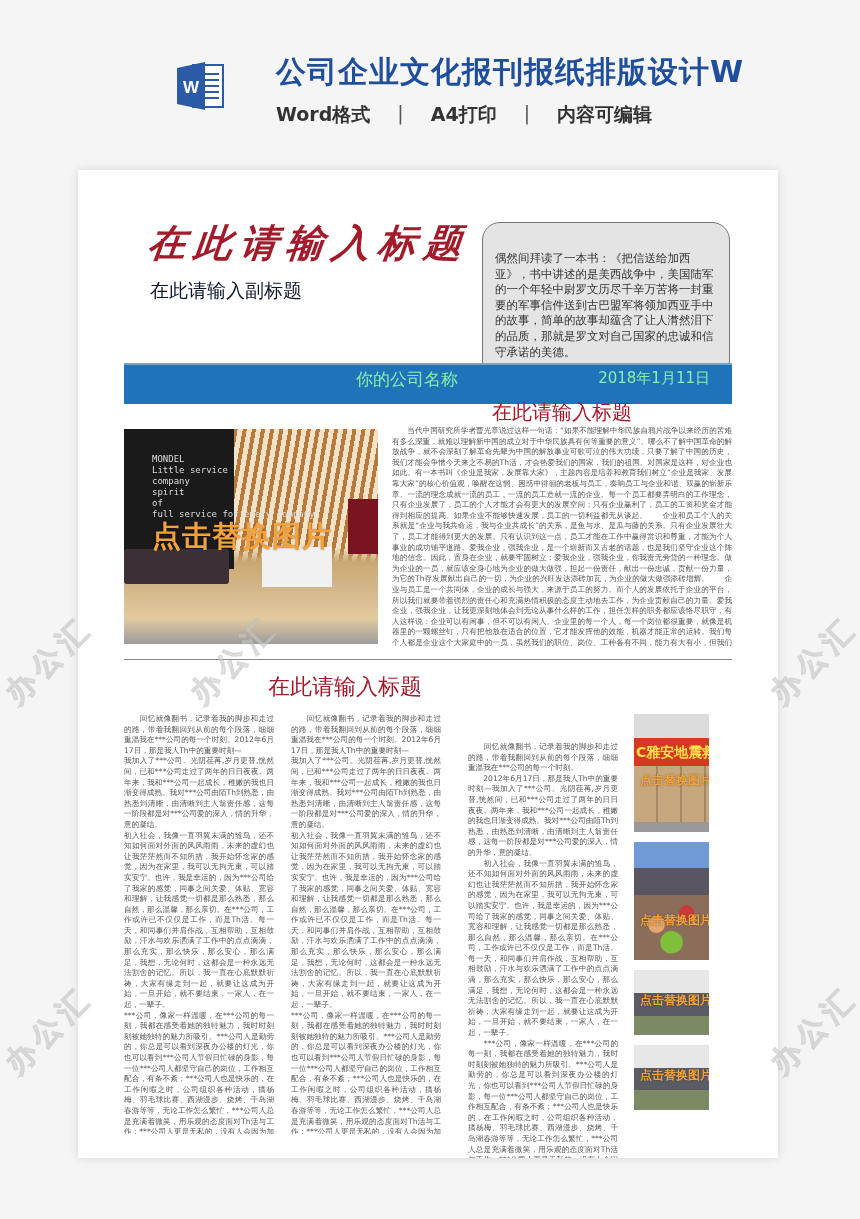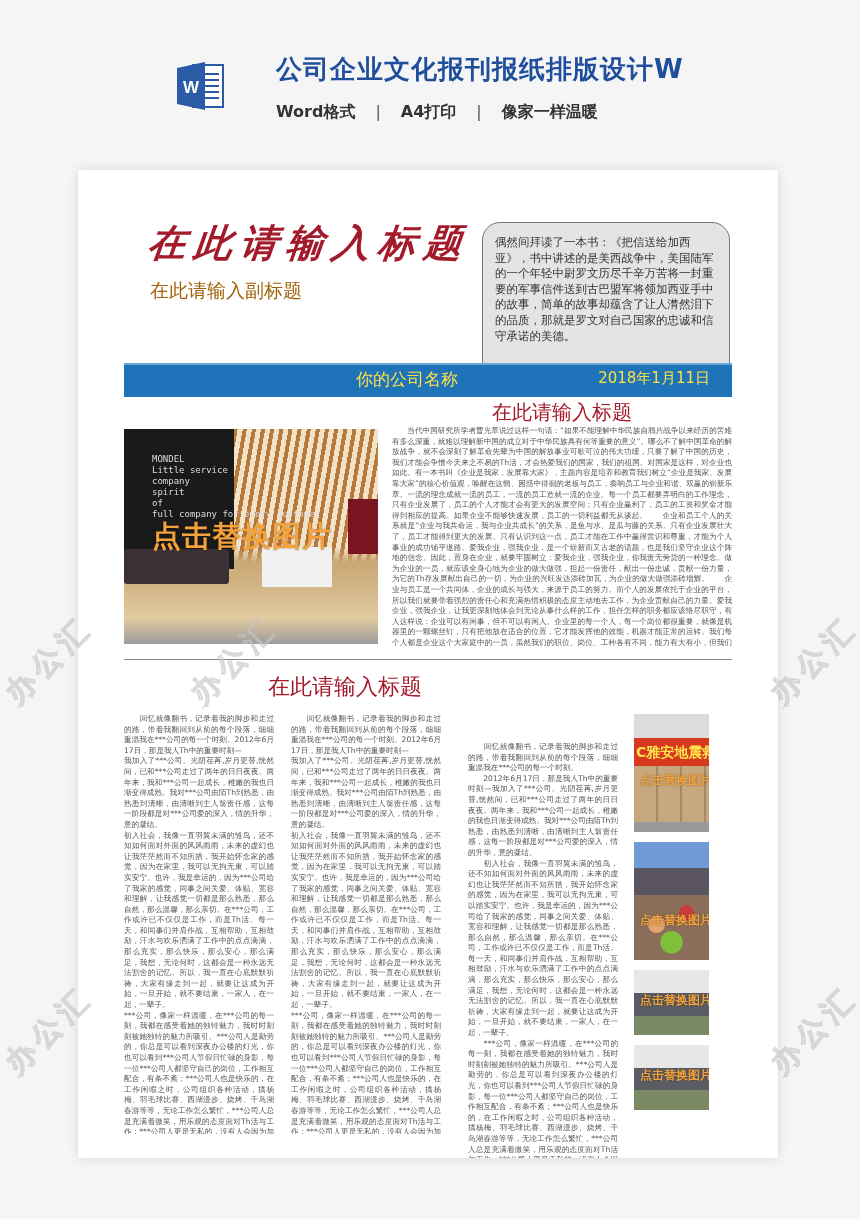--- a/index.html
+++ b/index.html
@@ -2,33 +2,33 @@
 <html><head>
 <meta charset="utf-8">
 <style>
   * { margin:0; padding:0; box-sizing:border-box; }
   html, body { width:860px; height:1219px; }
   body { background:#f5f5f6; font-family:"DejaVu Sans","Liberation Sans",sans-serif; position:relative; overflow:hidden; }
 
   
   .hdr { position:absolute; left:0; top:0; width:860px; height:160px; }
   .word-icon { position:absolute; left:175px; top:60px; width:52px; height:52px; }
-  .hdr-title { position:absolute; left:276px; top:52px; font-size:26px; font-weight:bold; color:#1f4e9c; letter-spacing:1px; white-space:nowrap; }
-  .hdr-sub { position:absolute; left:276px; top:102px; font-size:16px; font-weight:bold; color:#333; white-space:nowrap; display:flex; gap:0; }
+  .hdr-title { position:absolute; left:276px; top:52px; font-size:30px; font-weight:bold; color:#1f4e9c; letter-spacing:1px; white-space:nowrap; }
+  .hdr-sub { position:absolute; left:276px; top:102px; font-size:19px; font-weight:bold; color:#333; white-space:nowrap; display:flex; gap:7px; }
   .hdr-sub span.sep { color:#555; font-weight:normal; margin:0 20px; }
 
   
   .page { position:absolute; left:78px; top:170px; width:700px; height:988px; background:#fff; box-shadow:0 0 10px rgba(0,0,0,0.12); overflow:hidden; }
 
   .masthead { position:absolute; left:70px; top:48px; font-family:"DejaVu Serif","Liberation Serif",serif; font-size:38px; font-style:italic; color:#a31a2a; letter-spacing:8px; white-space:nowrap; font-weight:bold; transform:skewX(-6deg); }
-  .subtitle { position:absolute; left:72px; top:108px; font-size:19px; color:#a16207; white-space:nowrap; }
+  .subtitle { position:absolute; left:72px; top:108px; font-size:19px; color:#0f172a; white-space:nowrap; }
 
-  .quote-box { position:absolute; left:404px; top:52px; width:248px; height:158px; background:#e4e4e5; border:1.5px solid #777; border-radius:18px; padding:12px 10px 8px 12px; font-size:11.5px; line-height:15.6px; color:#333; }
+  .quote-box { position:absolute; left:404px; top:52px; width:248px; height:158px; background:#e4e4e5; border:1.5px solid #777; border-radius:18px; padding:28px 10px 8px 12px; font-size:11.5px; line-height:15.6px; color:#333; }
 
-  .namebar { position:absolute; left:46px; top:193px; width:608px; height:34px; background:#1f73b8; color:#fde047; border-top:2px solid #6aa8d8; }
+  .namebar { position:absolute; left:46px; top:193px; width:608px; height:41px; background:#1f73b8; color:#86efac; border-top:2px solid #6aa8d8; }
   .namebar .company { position:absolute; left:232px; top:3px; font-size:17px; white-space:nowrap; }
   .namebar .date { position:absolute; right:22px; top:4px; font-size:15px; white-space:nowrap; }
 
   .sec1-title { position:absolute; left:414px; top:229px; font-size:20px; color:#a31a2a; white-space:nowrap; }
 
   .photo-main { position:absolute; left:46px; top:259px; width:254px; height:215px; overflow:hidden;
     background:
       linear-gradient(180deg, rgba(0,0,0,0) 55%, #c9a874 62%, #d9bf90 80%, #b8a68a 100%),
       repeating-linear-gradient(100deg, #b8793c 0 4px, #f1e2c8 4px 9px);
   }
@@ -80,21 +80,21 @@
     <line x1="30" y1="38" x2="44" y2="38" stroke="#2b5aa6" stroke-width="2"></line>
     <polygon points="2,8 30,2 30,50 2,44" fill="#2b5aa6"></polygon>
     <text x="8" y="33" font-size="17" font-weight="bold" fill="#fff" font-family="Liberation Sans, sans-serif">W</text>
   </svg>
   <div class="hdr-title">公司企业文化报刊报纸排版设计W</div>
   <div class="hdr-sub">
     <span>Word格式</span>
     <span class="sep">|</span>
     <span>A4打印</span>
     <span class="sep">|</span>
-    <span>像家一样温暖</span>
+    <span>内容可编辑</span>
   </div>
 </div>
 
 <div class="page">
   <div class="masthead">在此请输入标题</div>
   <div class="subtitle">在此请输入副标题</div>
   <div class="quote-box">偶然间拜读了一本书：《把信送给加西亚》，书中讲述的是美西战争中，美国陆军的一个年轻中尉罗文历尽千辛万苦将一封重要的军事信件送到古巴盟军将领加西亚手中的故事，简单的故事却蕴含了让人潸然泪下的品质，那就是罗文对自己国家的忠诚和信守承诺的美德。</div>
 
   <div class="namebar">
     <span class="company">你的公司名称</span>
@@ -104,21 +104,21 @@
   <div class="sec1-title">在此请输入标题</div>
 
   <div class="photo-main">
     <div class="floor"></div>
     <div class="wall"></div>
     <div class="wall-txt" style="white-space:pre;">MONDEL
 Little service
 company
 spirit
 of
-full company for every customer</div>
+full service for every company</div>
     <div class="sofa"></div>
     <div class="desk"></div>
     <div class="redwall"></div>
     <div class="placeholder-txt">点击替换图片</div>
   </div>
 
   <div class="body-text sec1-body" style="white-space:pre-line;">　　当代中国研究所学者曹光章说过这样一句话：“如果不能理解中华民族自鸦片战争以来经历的苦难有多么深重，就难以理解新中国的成立对于中华民族具有何等重要的意义”。哪么不了解中国革命的解放战争，就不会深刻了解革命先辈为中国的解放事业可歌可泣的伟大功绩，只要了解了中国的历史，我们才能会争惜今天来之不易的Th活，才会热爱我们的国家，我们的祖国。对国家是这样，对企业也如此。有一本书叫《企业是我家，发展靠大家》，主题内容是培养和教育我们树立“企业是我家、发展靠大家”的核心价值观，唤醒在这惘、困惑中徘徊的老板与员工，奏响员工与企业和谐、双赢的崭新乐章。一流的理念成就一流的员工，一流的员工造就一流的企业。每一个员工都要弄明白的工作理念，只有企业发展了，员工的个人才能才会有更大的发展空间；只有企业赢利了，员工的工资和奖金才能得到相应的提高。如果企业不能够快速发展，员工的一切利益都无从谈起。　　企业和员工个人的关系就是“企业与我共命运，我与企业共成长”的关系，是鱼与水、是瓜与藤的关系。只有企业发展壮大了，员工才能得到更大的发展。只有认识到这一点，员工才能在工作中赢得赏识和尊重，才能为个人事业的成功铺平道路。爱我企业，强我企业，是一个崭新而又古老的话题，也是我们坚守企业这个阵地的信念。因此，置身在企业，就要牢固树立：爱我企业，强我企业，你我责无旁贷的一种理念。做为企业的一员，就应该全身心地为企业的做大做强，担起一份责任，献出一份忠诚，贡献一份力量，为它的Th存发展献出自己的一切，为企业的兴旺发达添砖加瓦，为企业的做大做强添砖增辉。　　企业与员工是一个共同体，企业的成长与强大，来源于员工的努力。而个人的发展依托于企业的平台，所以我们就要带着强烈的责任心和充满热情积极的态度主动地去工作，为企业贡献自己的力量。爱我企业，强我企业，让我更深刻地体会到无论从事什么样的工作，担任怎样的职务都应该恪尽职守，有人这样说：企业可以有闲事，但不可以有闲人。企业里的每一个人，每一个岗位都很重要，就像是机器里的一颗螺丝钉，只有把他放在适合的位置，它才能发挥他的效能，机器才能正常的运转。我们每个人都是企业这个大家庭中的一员，虽然我们的职位、岗位、工种各有不同，能力有大有小，但我们都应为其增砖添瓦且不遗余力，而不能“背靠大树好乘凉”，因为我们是这个家的一位成员，爱我企业，强我企业，你我责无旁贷。
 　　相对而言，对于企业的大多数员工来说，都是默默无闻的普通人，没有惊人的业绩，没有耀眼的光环，平时也许不善言辞，不说大话，按时上下班，遵章守纪，努力工作，非常的平凡，也非常的普通，但在他们的内心深处，都有一种敬业奉献的执着追求，能在平凡的工作岗位上发出金子般的光芒。</div>
 
   <div class="divider"></div>

